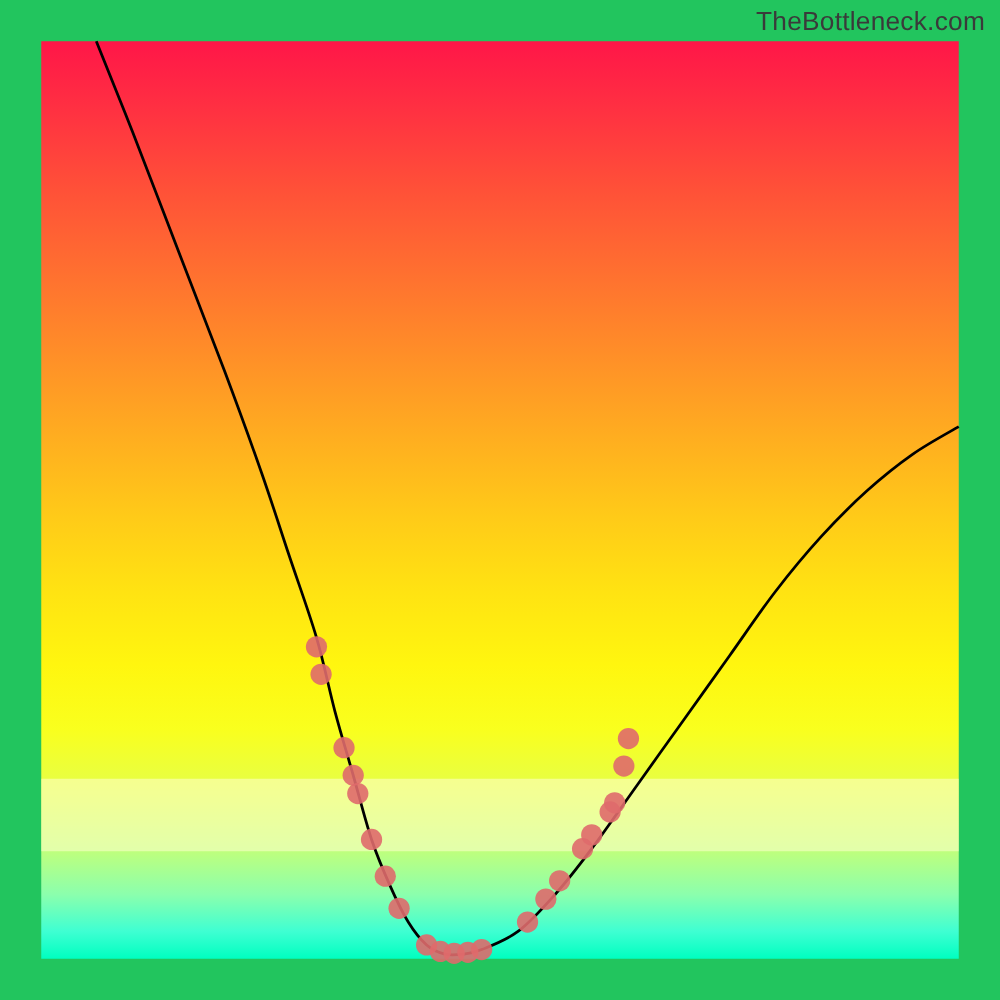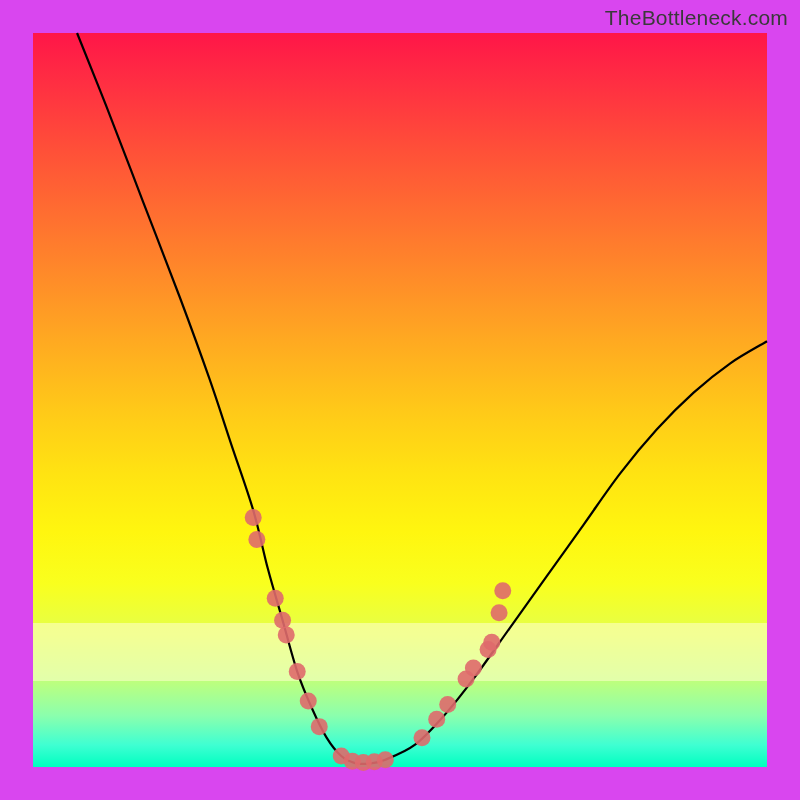--- a/index.html
+++ b/index.html
@@ -10,21 +10,21 @@
     background: #000;
     font-family: Arial, Helvetica, sans-serif;
     overflow: hidden;
   }
   .frame {
     position: absolute;
     left: 0;
     top: 0;
     width: 800px;
     height: 800px;
-    background: #d946ef;
+    background: #22c55e;
   }
   .watermark {
     position: absolute;
     top: 6px;
     right: 12px;
     color: #3a3a3a;
     font-size: 21px;
     font-weight: 500;
     letter-spacing: 0.2px;
     z-index: 50;

